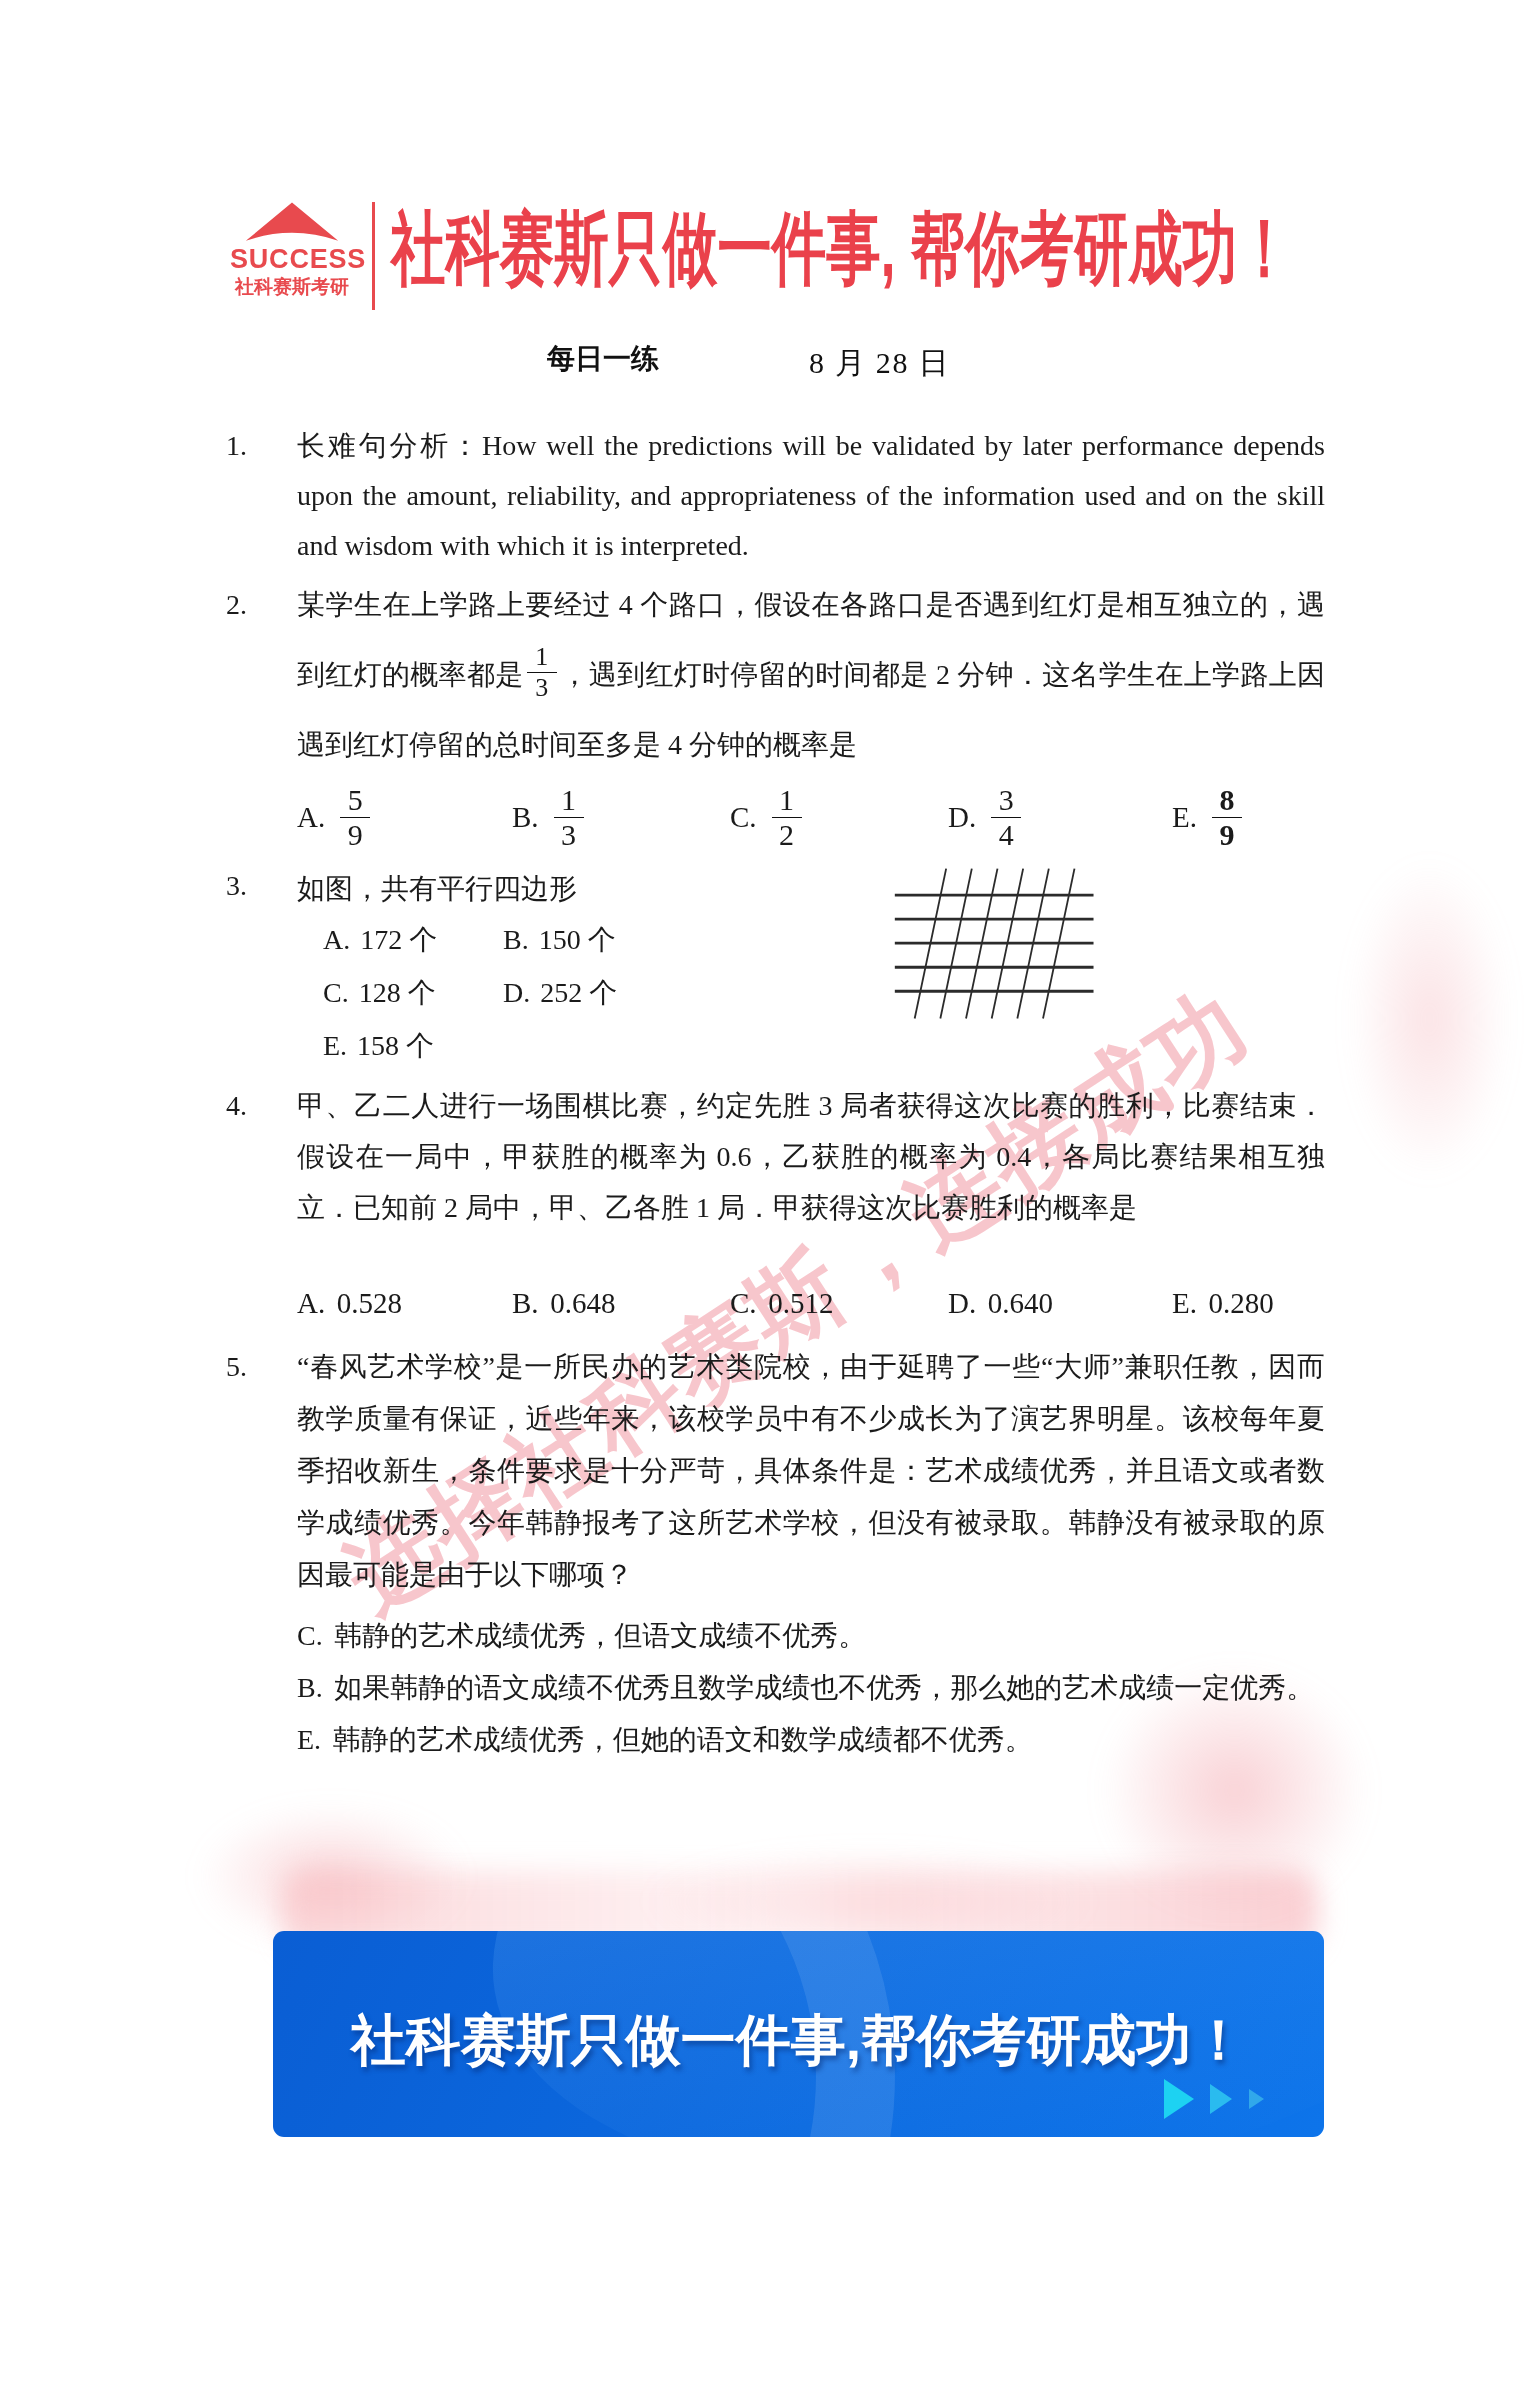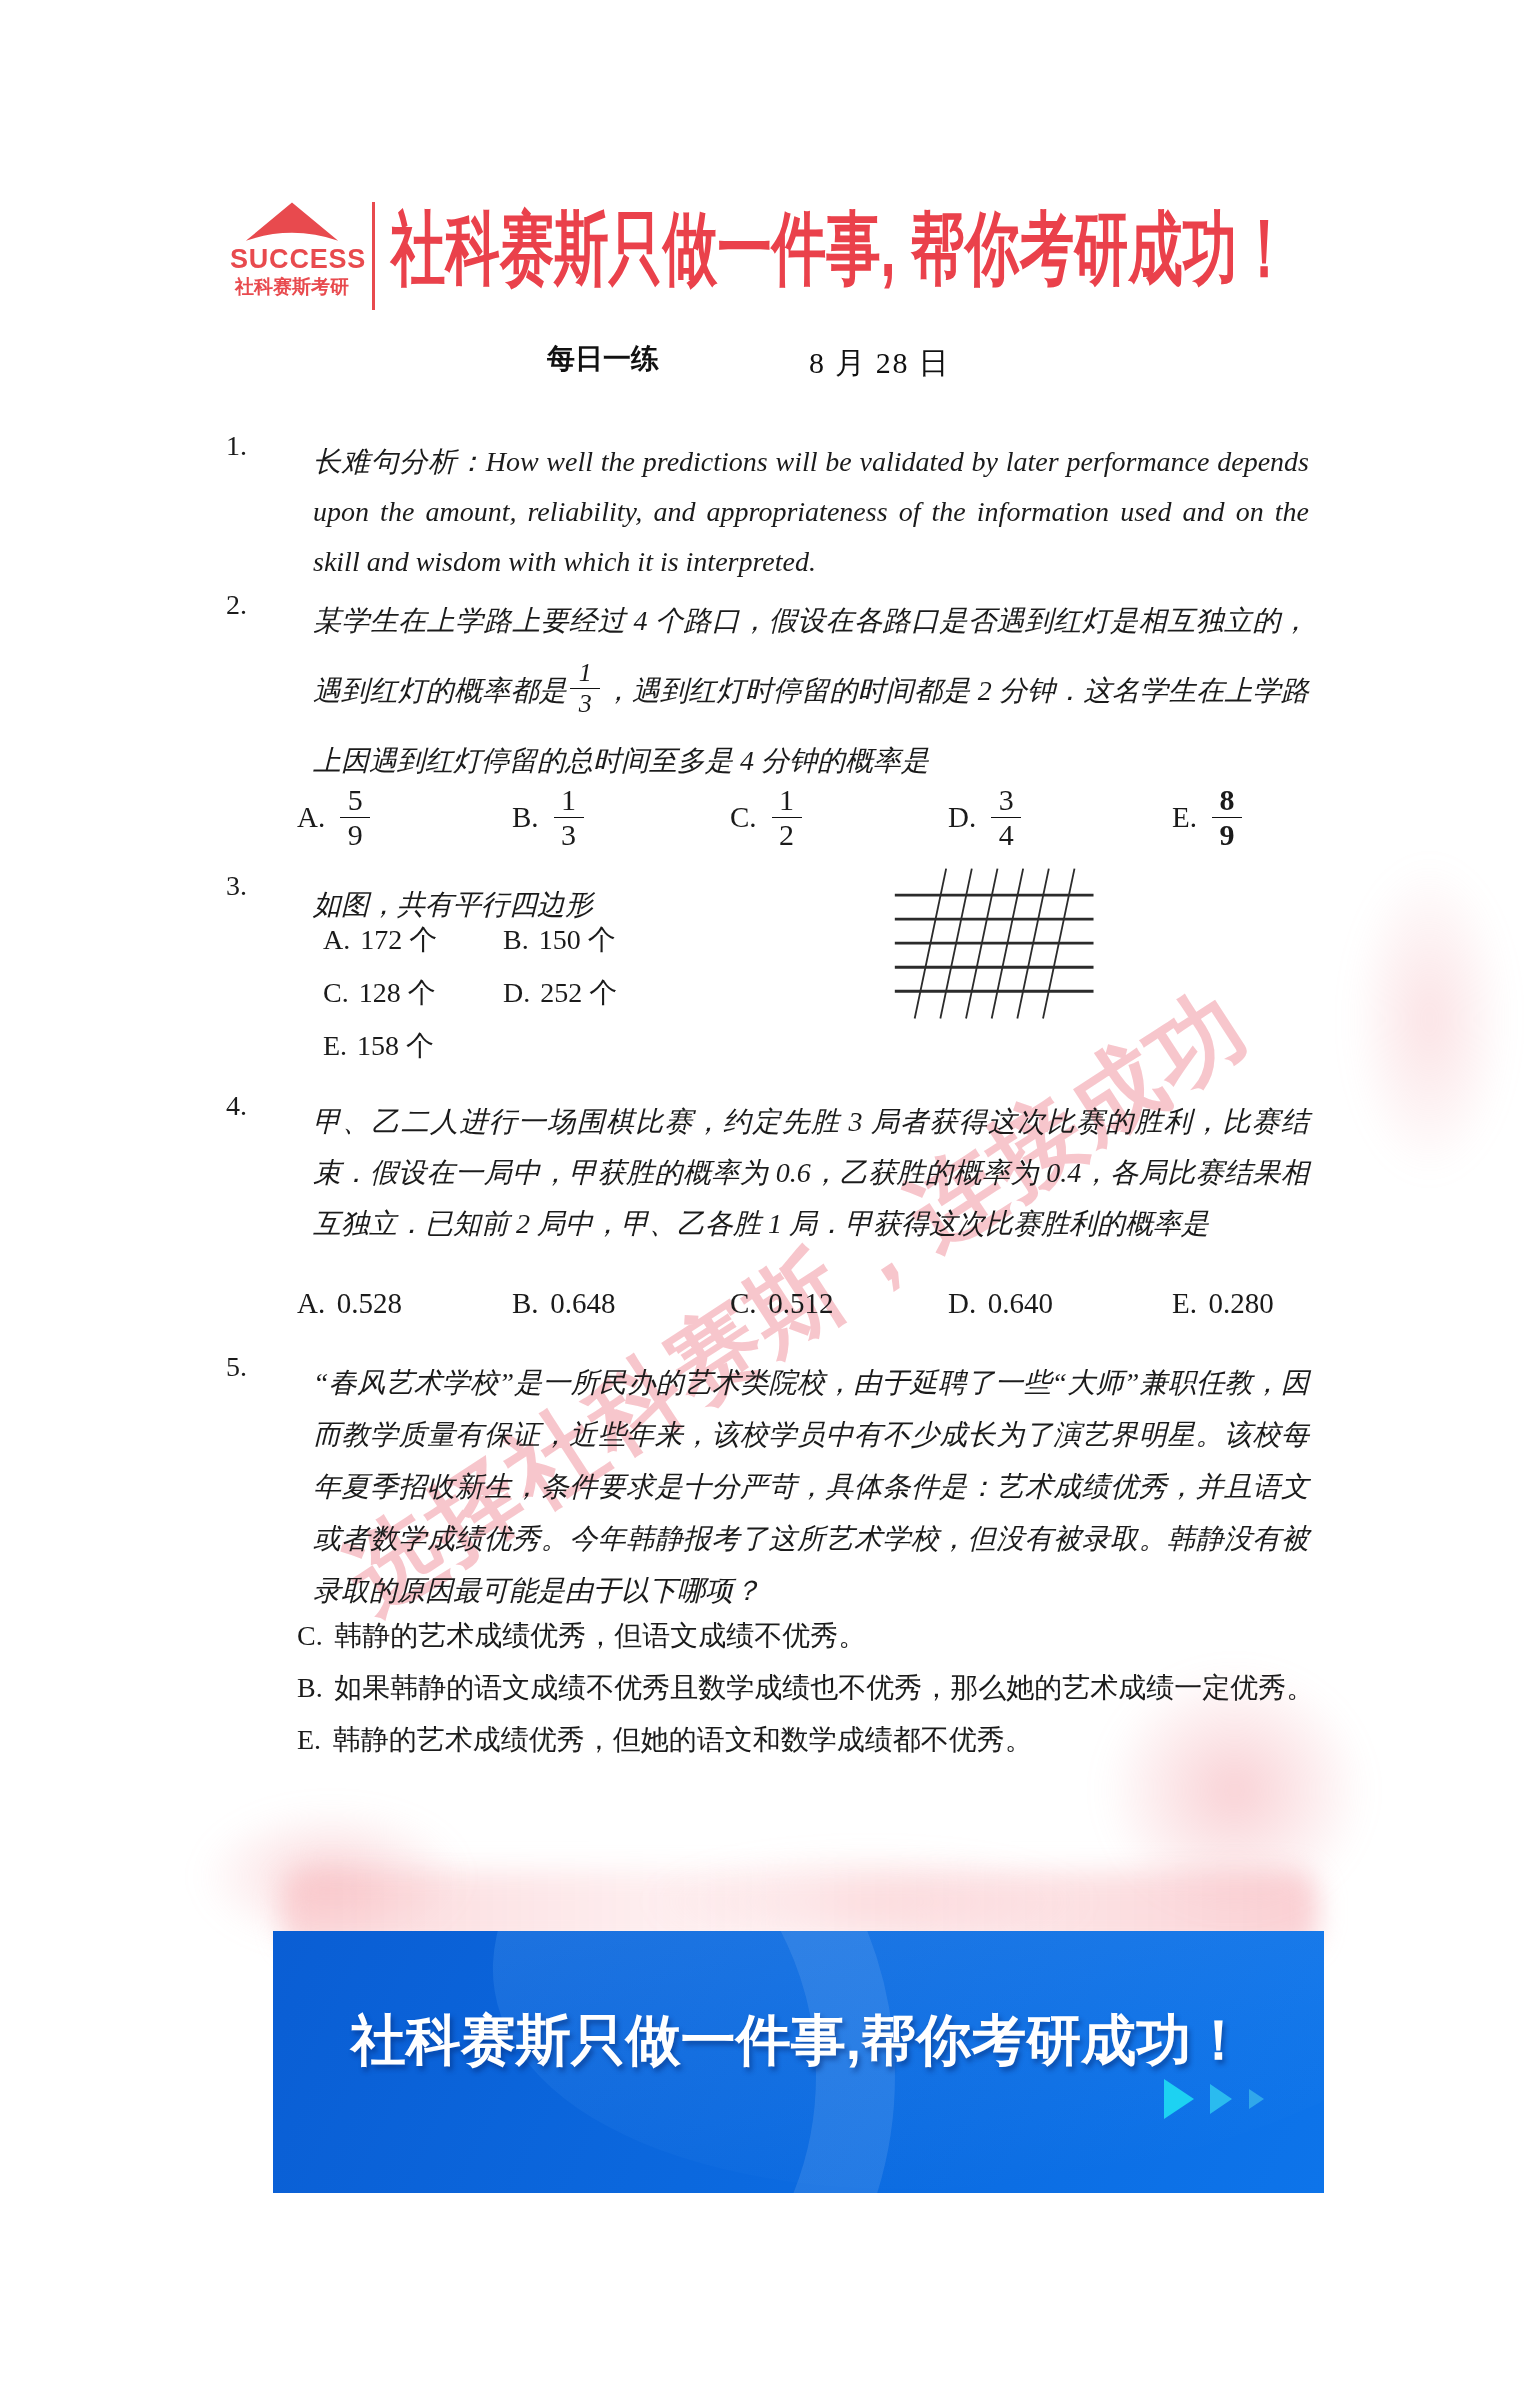--- a/index.html
+++ b/index.html
@@ -36,21 +36,21 @@
        background:radial-gradient(closest-side,rgba(244,160,165,.34),rgba(244,160,165,0));}
   .sp3{left:1102px;top:1666px;width:265px;height:249px;
        background:radial-gradient(closest-side,rgba(240,140,150,.40),rgba(240,140,150,0));}
   .sp4{left:1351px;top:862px;width:157px;height:315px;
        background:radial-gradient(closest-side,rgba(242,160,168,.30),rgba(242,160,168,0));}
   .sp5{left:282px;top:1871px;width:1036px;height:79px;border-radius:25px;
        background:linear-gradient(90deg,rgba(246,170,175,.45),rgba(255,225,228,.30),rgba(244,150,158,.45));}
 
   
   .q{position:absolute;left:297px;width:1028px;font-size:28px;z-index:1;}
-  .q p{margin:16px;font-style:italic;}
+  .q p{margin:0;}
   .qnum{position:absolute;left:-71px;top:0;}
   .justify{text-align:justify;}
   .lh60{line-height:50px;} .lh84{line-height:70px;} .lh62{line-height:51px;} .lh63{line-height:52px;}
 
   
   .frac{display:inline-block;text-align:center;vertical-align:middle;min-width:30px;line-height:1.12;}
   .frac .den{display:block;border-top:1.7px solid #111;}
   .frac .num{display:block;}
   .frac.inline{font-size:26px;margin:0 3.3px;vertical-align:-11.6px;}
   .optrow{position:absolute;left:297px;width:1028px;z-index:1;font-size:29px;}
@@ -64,23 +64,23 @@
   .q3r1{top:51px;} .q3r2{top:104px;} .q3r3{top:157px;}
   .q3c1{left:0;margin-left:26px;} .q3c2{left:206px;}
   .q3opt .olabel{margin-right:10px;}
 
   .figure{position:absolute;left:893px;top:867px;z-index:1;}
 
   .opt5{line-height:52px;}
   .opt5 .olabel5{margin-right:11.6px;}
 
   
-  .banner{position:absolute;left:273px;top:1931px;width:1051px;height:262px;z-index:2;
+  .banner{position:absolute;left:273px;top:1931px;width:1051px;height:206px;z-index:2;
           overflow:hidden;display:block;
-          background:linear-gradient(115deg,#0a5ed4 0%,#0b68de 45%,#0d74ea 100%);}
+          background:linear-gradient(115deg,#0a5ed4 0%,#0b68de 45%,#0d74ea 100%);border-radius:11px;}
   .sw{position:absolute;pointer-events:none;}
   .sw1{left:-166px;top:-249px;width:630px;height:630px;border-radius:50%;
        border:79px solid rgba(255,255,255,0.10);}
   .sw2{left:215px;top:-298px;width:1077px;height:547px;border-radius:50%;
        background:linear-gradient(180deg,rgba(120,190,255,0.28),rgba(120,190,255,0));
        transform:rotate(-9deg);}
   .sw3{left:199px;top:141px;width:679px;height:265px;border-radius:50%;
        border-bottom:1.7px dashed rgba(255,255,255,0.35);}
   .banner-slogan{position:absolute;left:0;right:0;top:73px;text-align:center;
        font-family:"Liberation Sans","DejaVu Sans",sans-serif;font-weight:bold;

